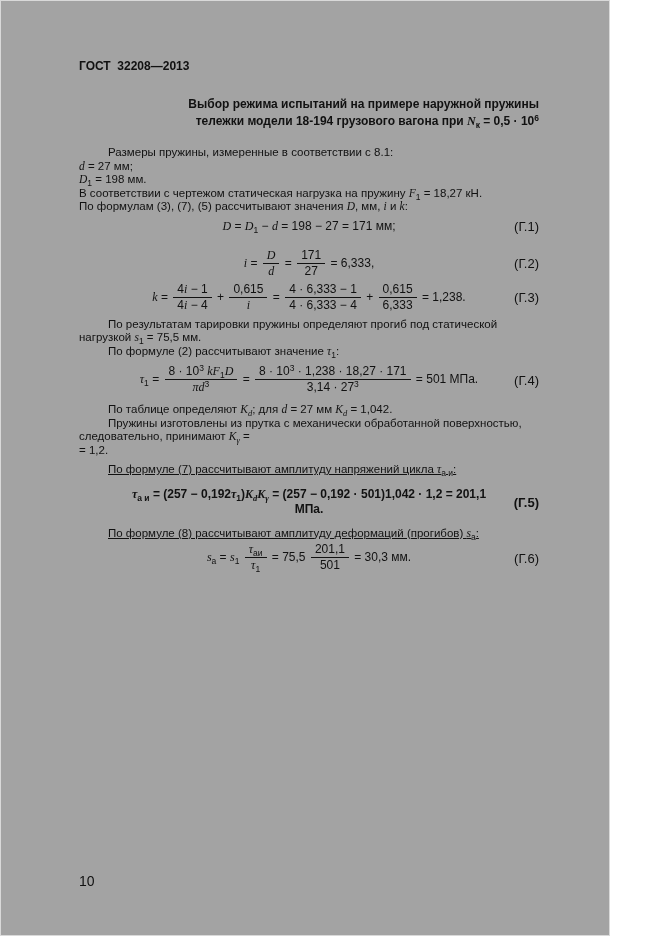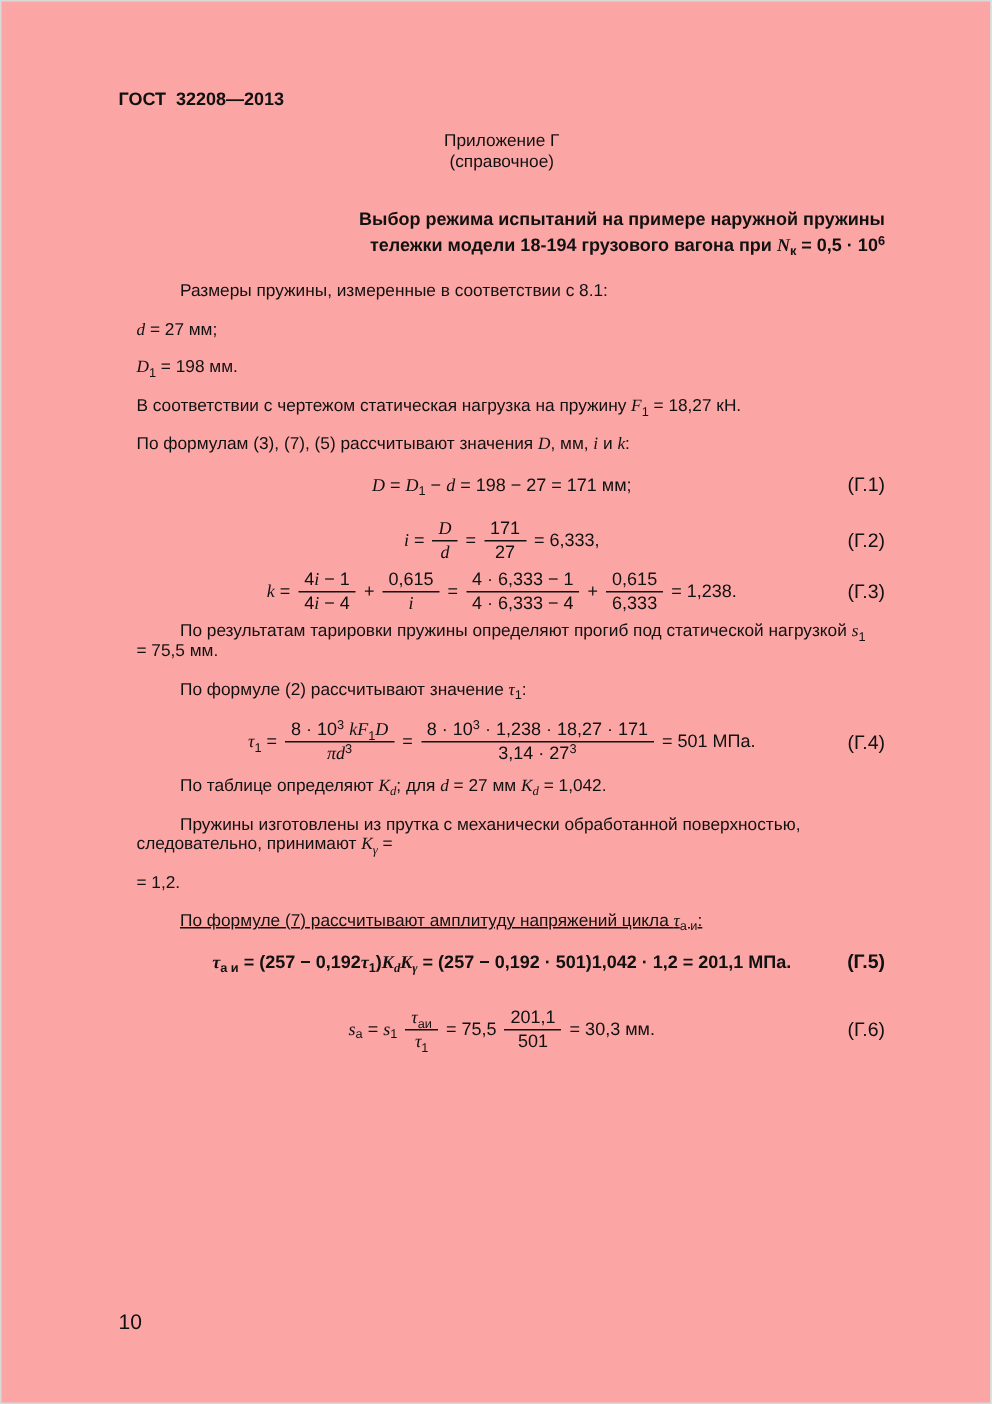--- a/index.html
+++ b/index.html
@@ -1,21 +1,21 @@
 <!DOCTYPE html>
 <html lang="ru"><head>
 <meta charset="utf-8">
 <style>
   * { box-sizing: border-box; }
   html, body { margin: 0; padding: 0; background: #ffffff; }
   .page {
     position: relative;
-    width: 661px;
+    width: 610px;
     height: 936px;
-    background: #fca5a5;
+    background: #a3a3a3;
     color: #111111;
     font-family: "Liberation Sans", sans-serif;
     border: 1px solid #d9d9d9;
     overflow: hidden;
   }
   .content {
     position: absolute;
     left: 78px;
     right: 70px;
     top: 58px;
@@ -32,21 +32,21 @@
     line-height: 14px;
   }
   .title {
     margin-top: 23px;
     text-align: right;
     font-weight: bold;
     font-size: 12px;
     line-height: 17px;
   }
   .para {
-    margin: 12px;
+    margin: 0;
     font-size: 11.5px;
     line-height: 13.5px;
   }
   .indent { text-indent: 29px; }
   .mt16 { margin-top: 16px; }
   .mt3  { margin-top: 3px; }
   .mt6  { margin-top: 6px; text-decoration: underline; }
   .it { font-style: italic; font-family: "Liberation Serif", serif; }
   sub, sup { font-size: 8.5px; line-height: 0; vertical-align: baseline; position: relative; }
   sub { top: 3px; }
@@ -73,40 +73,36 @@
     text-align: center;
     padding: 0 2px;
   }
   .frac .num, .frac .den { display: block; padding: 0 4px; line-height: 15px; }
   .frac .den { border-top: 1px solid #111111; }
   .fr-1 { margin: 5px 0 14px; }
   .fr-2 { margin: 2px 0; }
   .fr-3 { margin: 3px 0 5px; }
   .fr-4 { margin: 6px 0 8px; }
   .fr-5 { margin: 10px 0; font-weight: bold; }
-  .fr-6 { margin: 22px 0; }
+  .fr-6 { margin: 2px 0; }
   .page-number {
     position: absolute;
     left: 78px;
     top: 872px;
     font-size: 14px;
   }
 </style>
 </head>
 <body>
 
 <div class="page">
   <div class="content">
 
     <div class="doc-header">ГОСТ  32208—2013</div>
 
-    <div class="appendix">
-      <div>Приложение Г</div>
-      <div>(справочное)</div>
-    </div>
 
     <div class="title">
       <div>Выбор режима испытаний на примере наружной пружины</div>
       <div><span>тележки модели 18-194 грузового вагона при </span><span class="it">N</span><sub>к</sub><span> = 0,5 · 10</span><sup>6</sup></div>
     </div>
 
     <p class="para indent mt16"><span>Размеры пружины, измеренные в соответствии с 8.1:</span></p>
     <p class="para"><span class="it">d</span><span> = 27 мм;</span></p>
     <p class="para"><span class="it">D</span><sub>1</sub><span> = 198 мм.</span></p>
     <p class="para"><span>В соответствии с чертежом статическая нагрузка на пружину </span><span class="it">F</span><sub>1</sub><span> = 18,27 кН.</span></p>
@@ -138,20 +134,21 @@
     <p class="para indent mt3"><span>По таблице определяют </span><span class="it">K</span><sub class="it">d</sub><span>; для </span><span class="it">d</span><span> = 27 мм </span><span class="it">K</span><sub class="it">d</sub><span> = 1,042.</span></p>
     <p class="para indent"><span>Пружины изготовлены из прутка с механически обработанной поверхностью, следовательно, принимают </span><span class="it">K</span><sub class="it">γ</sub><span> =</span></p>
     <p class="para"><span>= 1,2.</span></p>
     <p class="para indent mt6"><span>По формуле (7) рассчитывают амплитуду напряжений цикла  </span><span class="it">τ</span><sub>а и</sub><span>:</span></p>
 
     <div class="formula-row fr-5">
       <div class="formula-body"><span class="it">τ</span><sub>а и</sub><span> = (257 − 0,192</span><span class="it">τ</span><sub>1</sub><span>)</span><span class="it">K</span><sub class="it">d</sub><span class="it">K</span><sub class="it">γ</sub><span> = (257 − 0,192 · 501)1,042 · 1,2 = 201,1 МПа.</span></div>
       <div class="formula-tag">(Г.5)</div>
     </div>
 
+    <p class="para indent mt6"><span>По формуле (8) рассчитывают амплитуду деформаций (прогибов) </span><span class="it">s</span><sub>а</sub><span>:</span></p>
 
     <div class="formula-row fr-6">
       <div class="formula-body"><span class="it">s</span><sub>а</sub><span> = </span><span class="it">s</span><sub>1</sub><span> </span><span class="frac"><span class="num"><span class="it">τ</span><sub>аи</sub></span><span class="den"><span class="it">τ</span><sub>1</sub></span></span><span> = 75,5 </span><span class="frac"><span class="num"><span>201,1</span></span><span class="den"><span>501</span></span></span><span> = 30,3 мм.</span></div>
       <div class="formula-tag">(Г.6)</div>
     </div>
 
   </div>
 
   <div class="page-number">10</div>
 </div>

